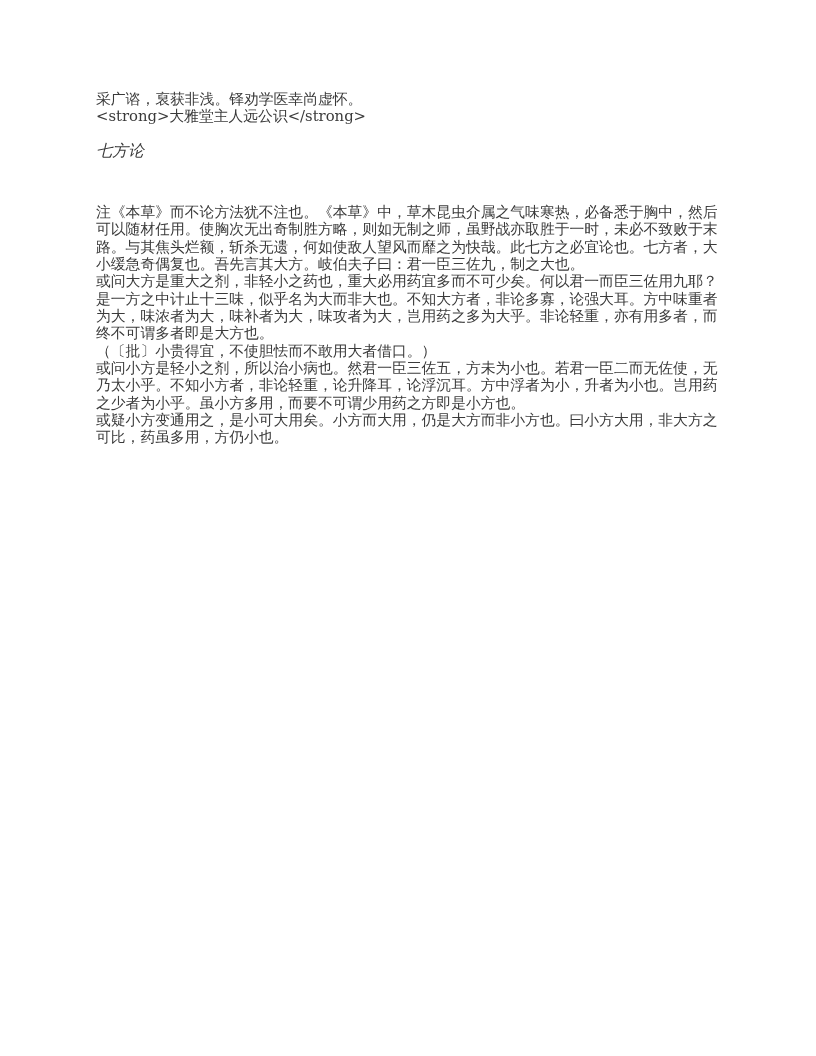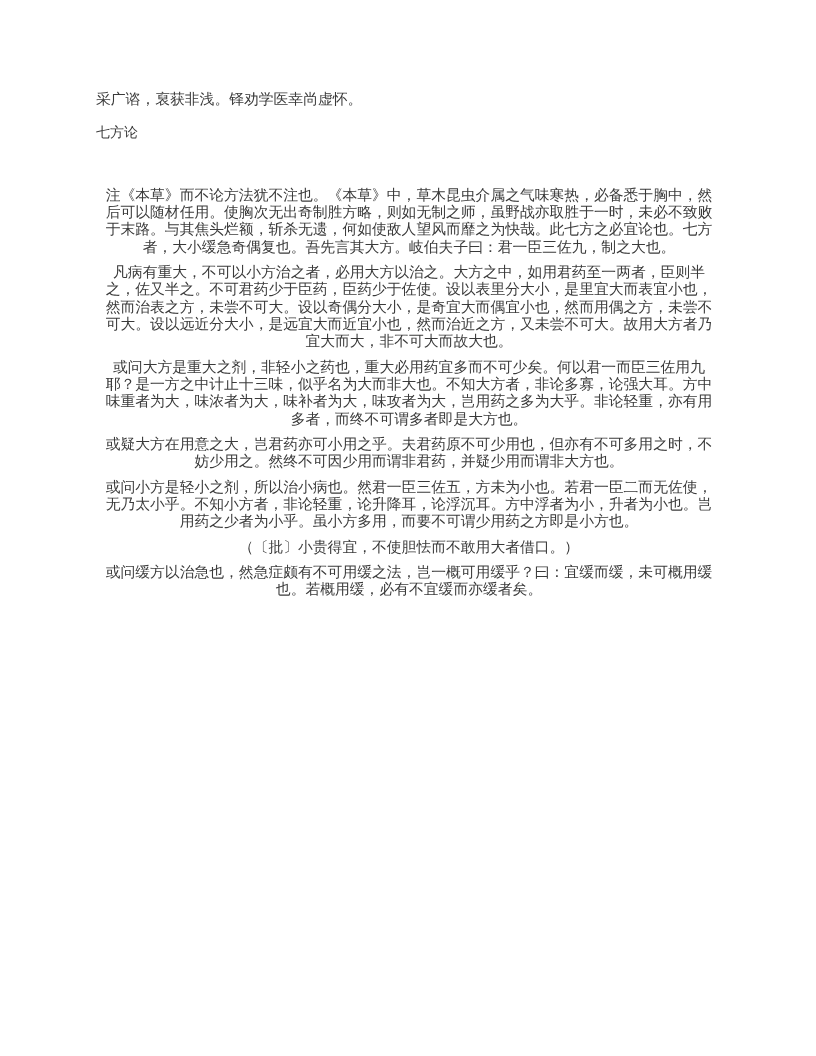--- a/index.html
+++ b/index.html
@@ -18,45 +18,45 @@
     font-family: "DejaVu Serif", "Liberation Serif", serif;
     font-size: 14.8px;
     line-height: 17.33px;
     overflow: hidden;
     border-radius: 16px;
   }
   .preface p {
     margin: 0;
   }
   .section-title {
-    font-size: 14px;
+    font-size: 16px;
     font-weight: normal;
     margin: 17px 0 44px 0;
     line-height: 17.33px;
+    font-style: italic;
   }
   .body-text p {
-    margin: 8px;
-    text-align: center;
+    margin: 0;
+    text-align: left;
     word-break: break-all;
   }
 </style>
 </head>
 <body>
 
 <div class="page">
 
   <div class="preface">
     <p>采广谘，裒获非浅。铎劝学医幸尚虚怀。</p>
+    <p>&lt;strong&gt;大雅堂主人远公识&lt;/strong&gt;</p>
   </div>
 
   <h2 class="section-title">七方论</h2>
 
   <div class="body-text">
     <p>注《本草》而不论方法犹不注也。《本草》中，草木昆虫介属之气味寒热，必备悉于胸中，然后可以随材任用。使胸次无出奇制胜方略，则如无制之师，虽野战亦取胜于一时，未必不致败于末路。与其焦头烂额，斩杀无遗，何如使敌人望风而靡之为快哉。此七方之必宜论也。七方者，大小缓急奇偶复也。吾先言其大方。岐伯夫子曰：君一臣三佐九，制之大也。</p>
-    <p>凡病有重大，不可以小方治之者，必用大方以治之。大方之中，如用君药至一两者，臣则半之，佐又半之。不可君药少于臣药，臣药少于佐使。设以表里分大小，是里宜大而表宜小也，然而治表之方，未尝不可大。设以奇偶分大小，是奇宜大而偶宜小也，然而用偶之方，未尝不可大。设以远近分大小，是远宜大而近宜小也，然而治近之方，又未尝不可大。故用大方者乃宜大而大，非不可大而故大也。</p>
     <p>或问大方是重大之剂，非轻小之药也，重大必用药宜多而不可少矣。何以君一而臣三佐用九耶？是一方之中计止十三味，似乎名为大而非大也。不知大方者，非论多寡，论强大耳。方中味重者为大，味浓者为大，味补者为大，味攻者为大，岂用药之多为大乎。非论轻重，亦有用多者，而终不可谓多者即是大方也。</p>
-    <p>或疑大方在用意之大，岂君药亦可小用之乎。夫君药原不可少用也，但亦有不可多用之时，不妨少用之。然终不可因少用而谓非君药，并疑少用而谓非大方也。</p>
+    <p>（〔批〕小贵得宜，不使胆怯而不敢用大者借口。）</p>
     <p>或问小方是轻小之剂，所以治小病也。然君一臣三佐五，方未为小也。若君一臣二而无佐使，无乃太小乎。不知小方者，非论轻重，论升降耳，论浮沉耳。方中浮者为小，升者为小也。岂用药之少者为小乎。虽小方多用，而要不可谓少用药之方即是小方也。</p>
-    <p>（〔批〕小贵得宜，不使胆怯而不敢用大者借口。）</p>
-    <p>或问缓方以治急也，然急症颇有不可用缓之法，岂一概可用缓乎？曰：宜缓而缓，未可概用缓也。若概用缓，必有不宜缓而亦缓者矣。</p>
+    <p>或疑小方变通用之，是小可大用矣。小方而大用，仍是大方而非小方也。曰小方大用，非大方之可比，药虽多用，方仍小也。</p>
   </div>
 
 </div>
 
 </body></html>

